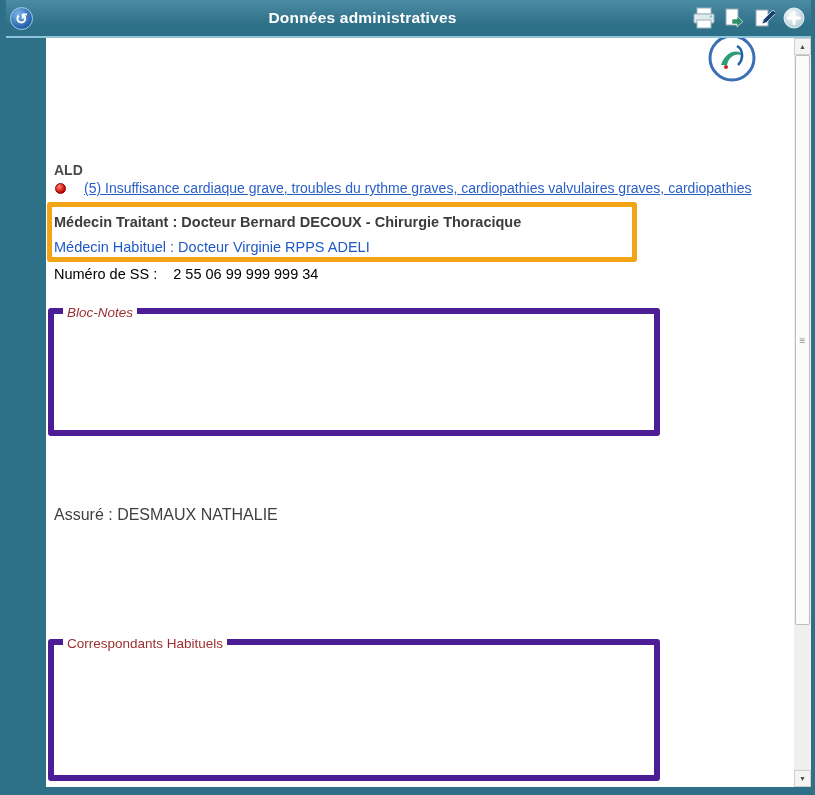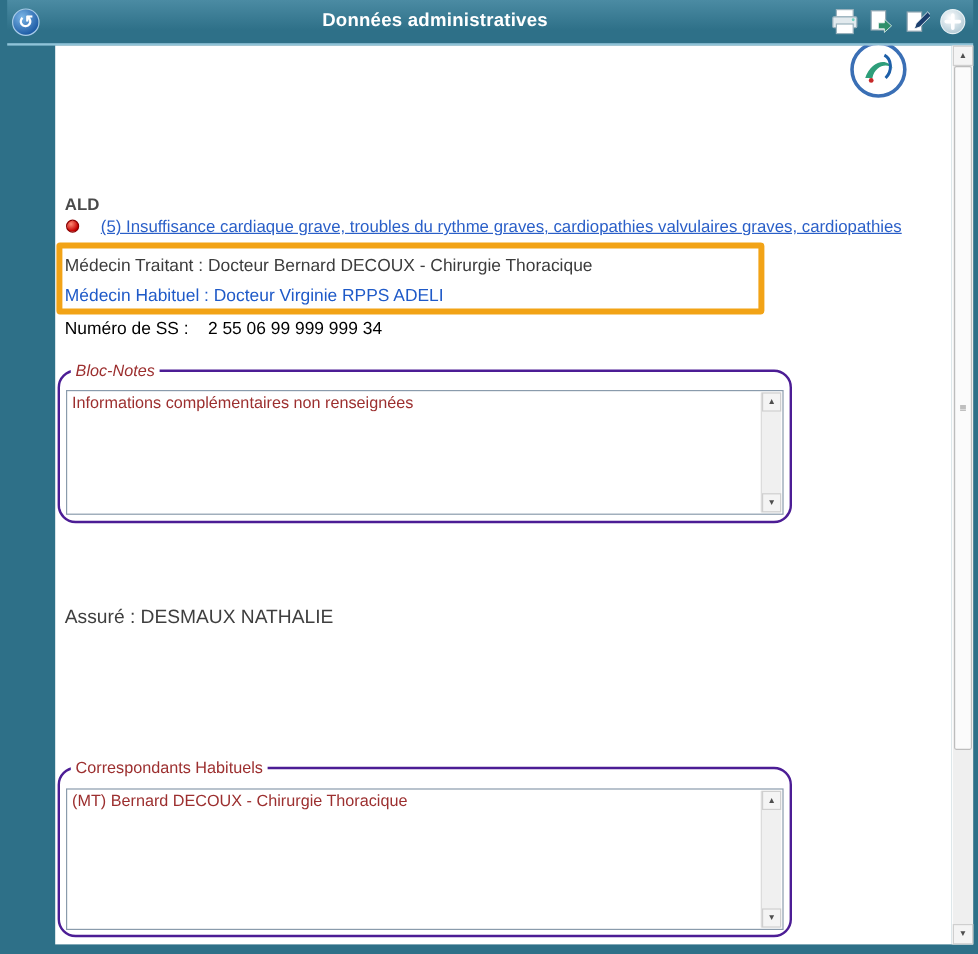--- a/index.html
+++ b/index.html
@@ -61,37 +61,37 @@
   }
   .red-dot {
     flex:0 0 auto;
     width:11px; height:11px; border-radius:50%;
     background:radial-gradient(circle at 35% 30%, #ff8a74, #c40000 70%);
     border:1px solid #8a0000;
   }
   .ald-link {
     color:#2a5fc8; text-decoration:underline; font-size:14px;
   }
-  .mt-line { top:176px; font-weight:normal; font-size:14.5px; color:#3c3c3c; }
+  .mt-line { top:176px; font-weight:bold; font-size:14.5px; color:#3c3c3c; }
   .mh-line { top:201px; font-size:14.5px; color:#1f5ac8; }
   .ss-line { top:228px; font-size:14.5px; color:#000000; }
 
   .orange-box {
     position:absolute; left:1px; top:164px;
     width:590px; height:60px;
     border:5px solid #f2a316;
     border-radius:3px;
     pointer-events:none;
     z-index:6;
   }
 
   
   .groupbox {
     position:absolute; left:2px; width:612px;
-    border:2px solid #4c1d95; border-radius:15px;
+    border:6px solid #4c1d95; border-radius:3px;
     background:#ffffff;
   }
   .gb-notes { top:270px; height:128px; }
   .gb-corr  { top:601px; height:142px; }
   .legend {
     position:absolute; top:-9px; left:9px;
     background:#ffffff; padding:0 4px;
     font-size:13.5px; color:#9c2f2f;
   }
   .legend.italic { font-style:italic; }
@@ -202,48 +202,26 @@
       </div>
 
       <div class="line mt-line">Médecin Traitant : Docteur Bernard DECOUX - Chirurgie Thoracique</div>
       <div class="line mh-line">Médecin Habituel : Docteur Virginie RPPS ADELI</div>
       <div class="line ss-line pre">Numéro de SS :    2 55 06 99 999 999 34</div>
 
       <div class="orange-box"></div>
 
       <div class="groupbox gb-notes">
         <span class="legend italic">Bloc-Notes</span>
-        <div class="textbox">
-          <div class="textbox-text">Informations complémentaires non renseignées</div>
-          <div class="mini-scroll">
-            <div class="sb-btn">
-              <span>▲</span>
-            </div>
-            <div class="sb-btn">
-              <span>▼</span>
-            </div>
-          </div>
-        </div>
       </div>
 
       <div class="line assure-line">Assuré : DESMAUX NATHALIE</div>
 
       <div class="groupbox gb-corr">
         <span class="legend">Correspondants Habituels</span>
-        <div class="textbox">
-          <div class="textbox-text">(MT) Bernard DECOUX - Chirurgie Thoracique</div>
-          <div class="mini-scroll">
-            <div class="sb-btn">
-              <span>▲</span>
-            </div>
-            <div class="sb-btn">
-              <span>▼</span>
-            </div>
-          </div>
-        </div>
       </div>
 
     </div>
 
     <div class="vscroll">
       <div class="sb-btn up">
         <span>▲</span>
       </div>
       <div class="thumb">
         <span>≡</span>

